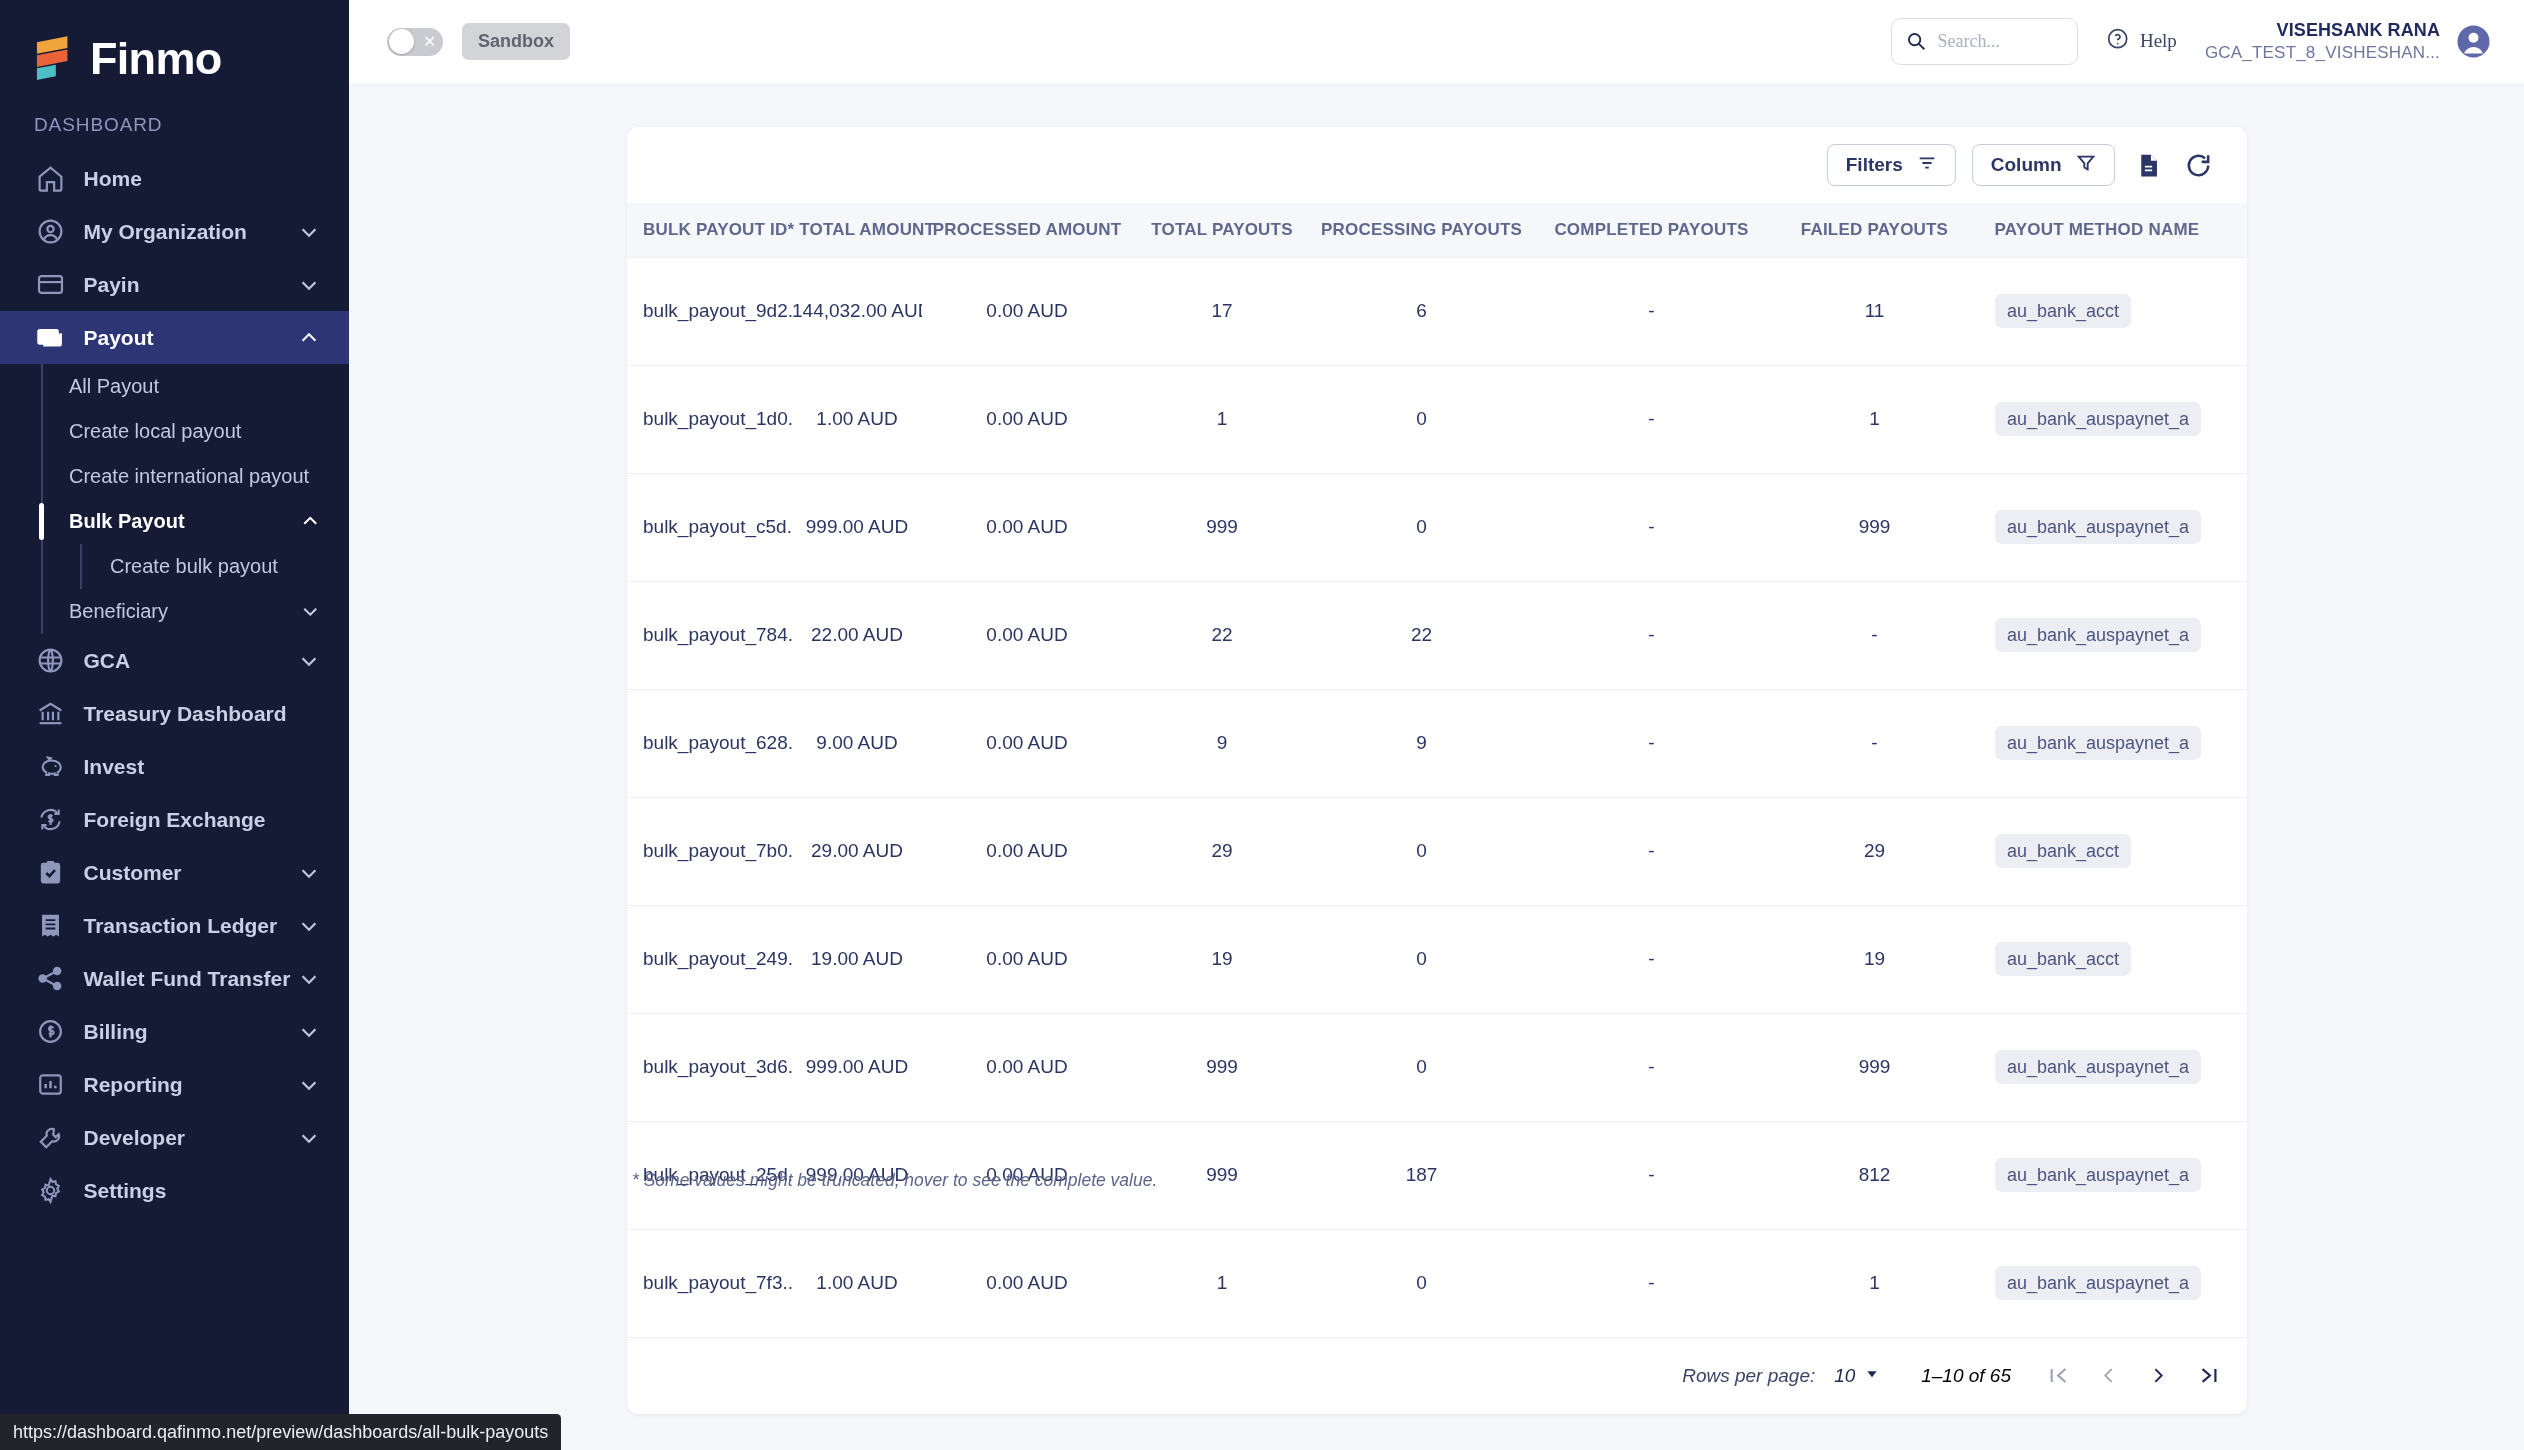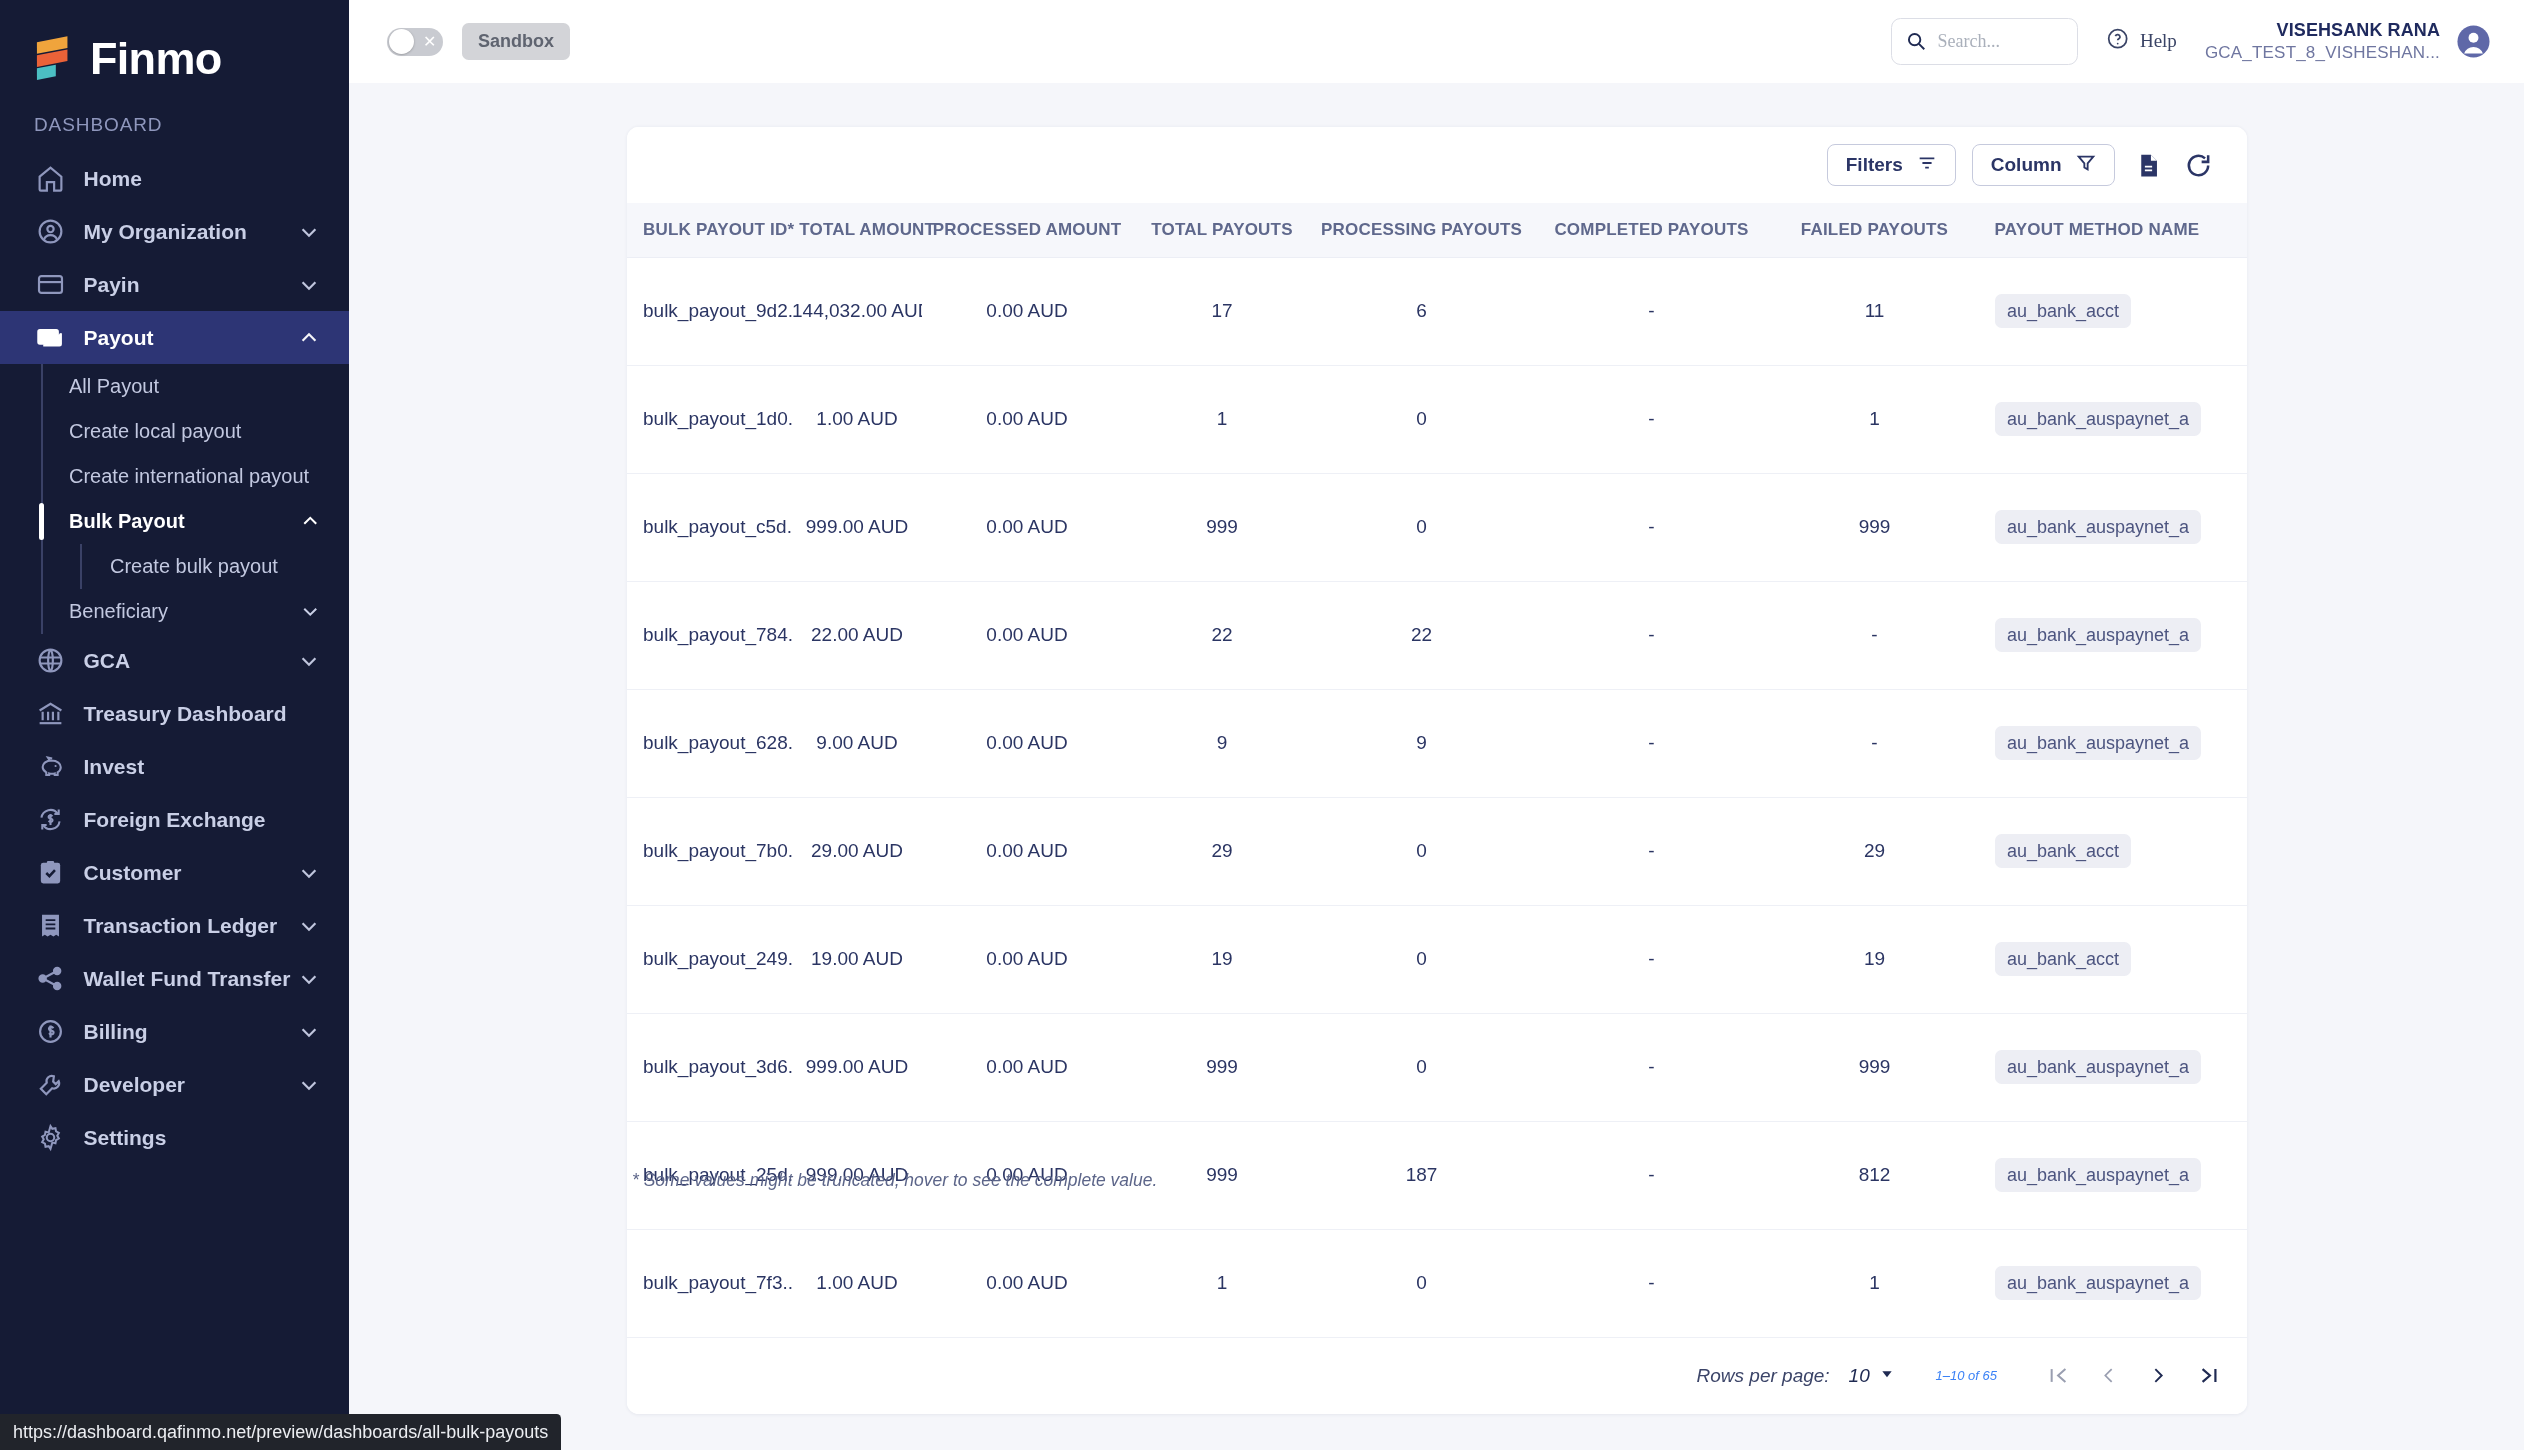--- a/index.html
+++ b/index.html
@@ -159,21 +159,21 @@
     display: inline-block; background: #edeef4; color: #4d5580;
     font-size: 18px; border-radius: 6.6px; padding: 6.6px 12.4px; white-space: nowrap;
   }
 
   .card-footer {
     height: 76px; display: flex; align-items: center; justify-content: flex-end;
     padding: 0 26px; gap: 0; background: #ffffff; font-style: italic;
   }
   .rpp-label { color: #3b4468; font-size: 19px; margin-right: 19px; }
   .rpp-select { display: flex; align-items: center; gap: 8.8px; color: #1f2a52; font-size: 19px; cursor: pointer; margin-right: 41px; }
-  .range-label { color: #3b82f6; font-size: 13px; margin-right: 49px; }
+  .range-label { color: #000000; font-size: 19px; margin-right: 35px; }
   .pager { display: flex; align-items: center; gap: 25px; }
   .pg-btn { cursor: pointer; display: flex; align-items: center; justify-content: center; width: 25px; height: 32px; }
   .pg-btn.disabled { opacity: .45; cursor: default; }
 
   .note {
     position: absolute; left: 283px; top: 0; color: #5c6589;
     font-size: 17.5px; font-style: italic;
   }
 
   
@@ -405,20 +405,34 @@
         </svg>
     </span>
     <span class="label">Billing</span>
     <span class="chev">
       <svg viewBox="0 0 24 24" fill="none" stroke="#c9cfe6" stroke-width="2.4">
           <path d="M5 9l7 7 7-7"></path>
         </svg>
     </span>
   </div>
 
+  <div class="nav-item">
+    <span class="ico">
+      <svg viewBox="0 0 24 24" fill="none" stroke="#8f97bd" stroke-width="1.8">
+          <rect x="3.5" y="4.5" width="17" height="15" rx="2"></rect>
+          <path d="M8 15v-3.5M12 15V9M16 15v-2" stroke-width="2.1"></path>
+        </svg>
+    </span>
+    <span class="label">Reporting</span>
+    <span class="chev">
+      <svg viewBox="0 0 24 24" fill="none" stroke="#c9cfe6" stroke-width="2.4">
+          <path d="M5 9l7 7 7-7"></path>
+        </svg>
+    </span>
+  </div>
 
   <div class="nav-item">
     <span class="ico">
       <svg viewBox="0 0 24 24" fill="none" stroke="#8f97bd" stroke-width="1.8">
           <path d="M14.8 5.2a4.4 4.4 0 0 0-5.9 5.4L4 15.5 8.5 20l4.9-4.9a4.4 4.4 0 0 0 5.4-5.9l-2.5 2.5-2.1-2.1z"></path>
         </svg>
     </span>
     <span class="label">Developer</span>
     <span class="chev">
       <svg viewBox="0 0 24 24" fill="none" stroke="#c9cfe6" stroke-width="2.4">

